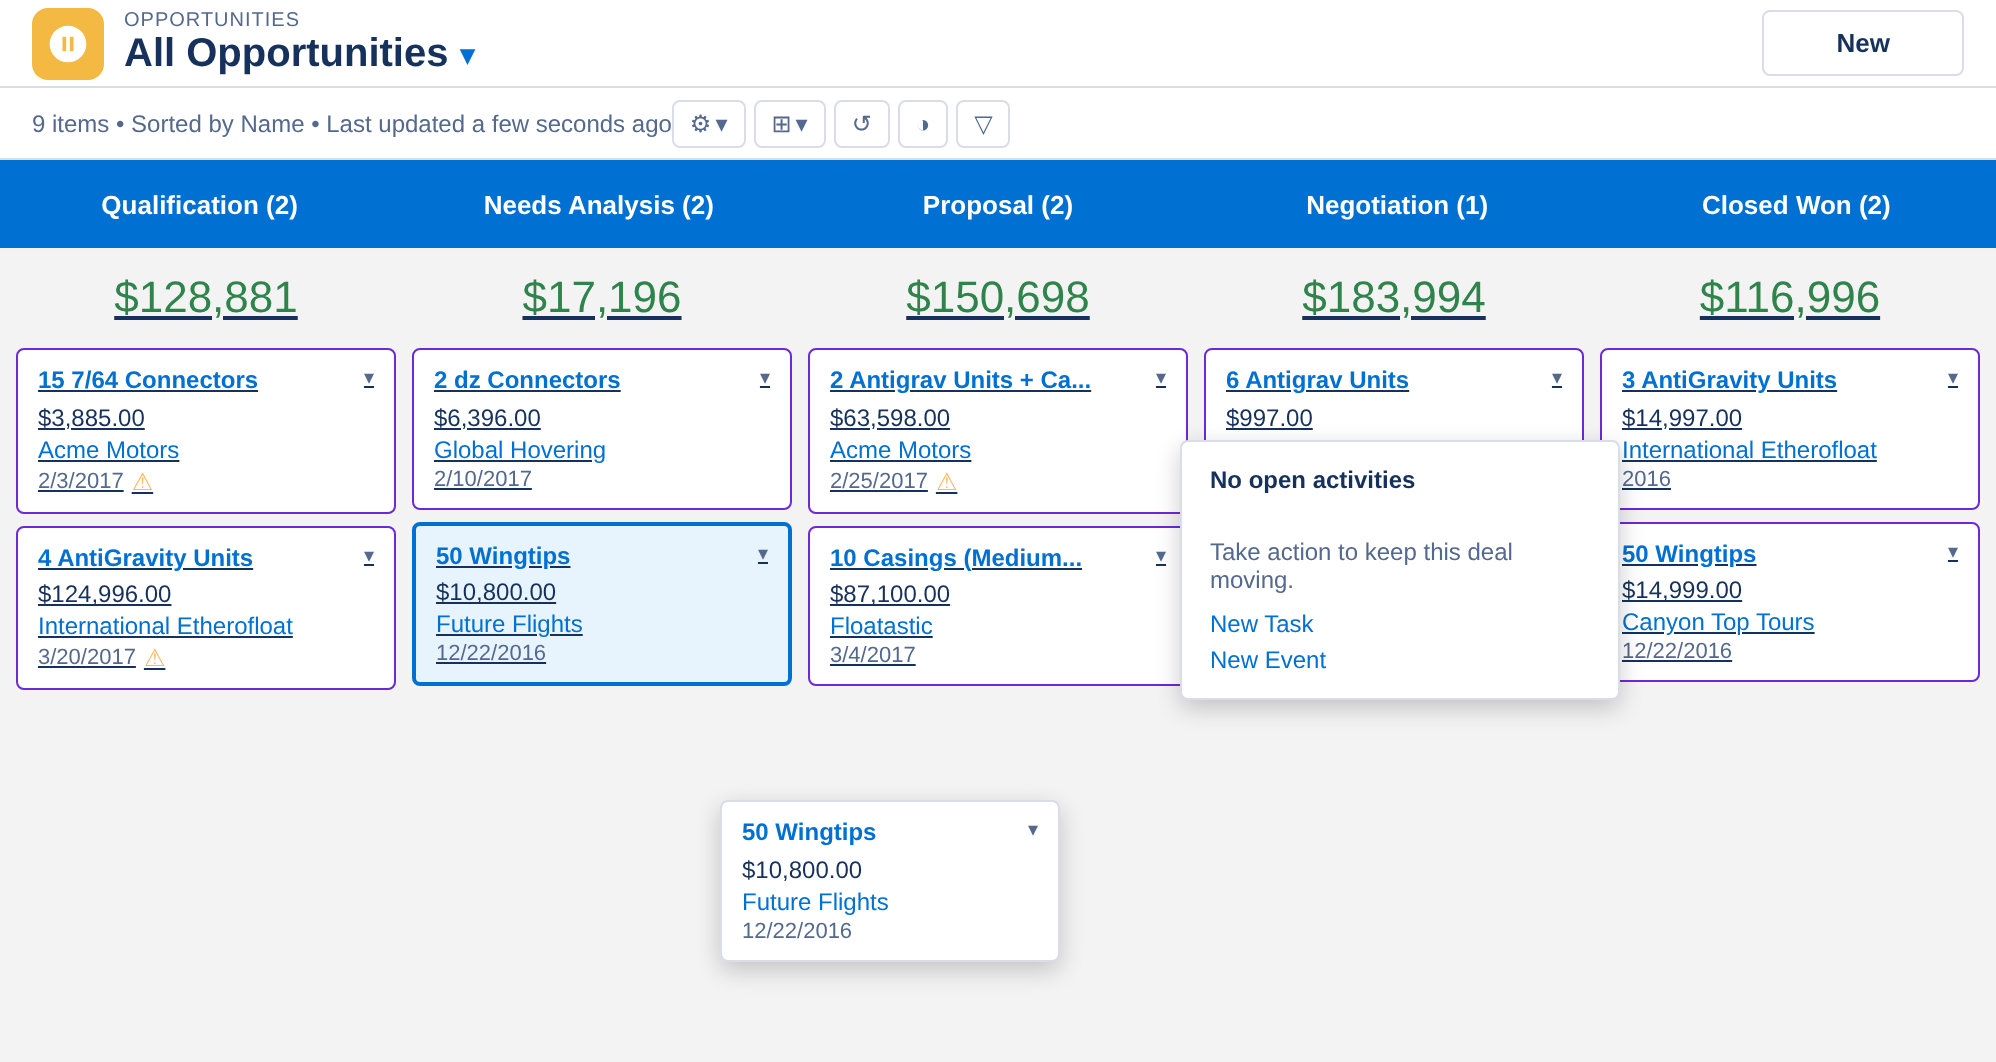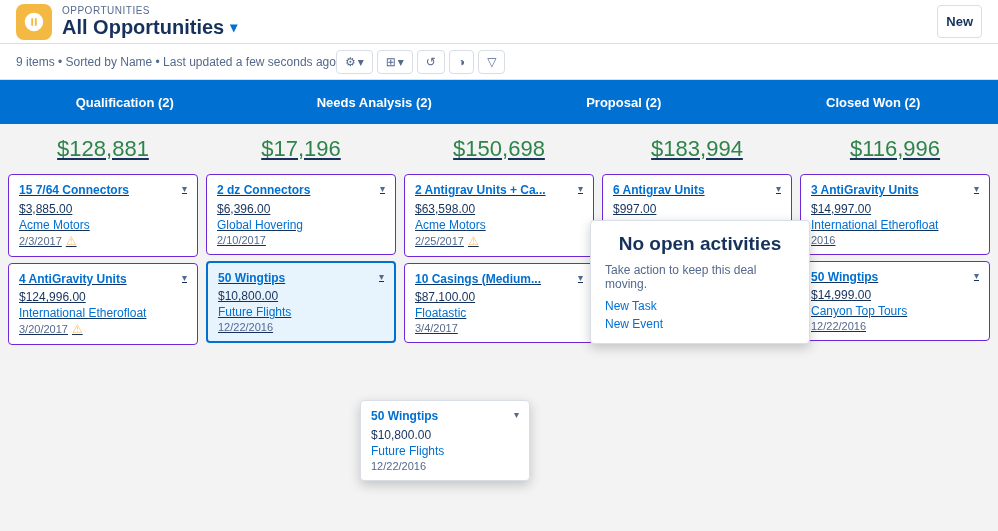--- a/index.html
+++ b/index.html
@@ -7,21 +7,21 @@
 
     
     .header { display: flex; align-items: center; justify-content: space-between; padding: 8px 16px; background: #fff; border-bottom: 1px solid #d8dde6; height: 44px; }
     .header-left { display: flex; align-items: center; gap: 10px; }
     .app-icon { width: 36px; height: 36px; background: #f4b942; border-radius: 8px; display: flex; align-items: center; justify-content: center; }
     .app-icon svg { fill: #fff; }
     .header-titles { display: flex; flex-direction: column; }
     .header-subtitle { font-size: 10px; color: #54698d; text-transform: uppercase; letter-spacing: 0.5px; }
     .header-title { font-size: 20px; font-weight: 600; color: #16325c; display: flex; align-items: center; gap: 6px; }
     .chevron-down { font-size: 14px; color: #0070d2; }
-    .new-button { background: #fff; border: 1px solid #d8dde6; border-radius: 4px; padding: 8px 8px; font-size: 13px; font-weight: 600; color: #16325c; cursor: pointer; }
+    .new-button { background: #fff; border: 1px solid #d8dde6; border-radius: 4px; padding: 8px 36px; font-size: 13px; font-weight: 600; color: #16325c; cursor: pointer; }
 
     
     .toolbar { display: flex; align-items: center; padding: 6px 16px; background: #fff; border-bottom: 1px solid #d8dde6; height: 36px; }
     .toolbar-left { font-size: 12px; color: #54698d; }
     .toolbar-right { display: flex; align-items: center; gap: 4px; }
     .toolbar-btn { background: #fff; border: 1px solid #d8dde6; border-radius: 4px; padding: 4px 8px; font-size: 12px; color: #54698d; cursor: pointer; display: flex; align-items: center; gap: 2px; }
 
     
     .kanban-stages { display: flex; background: #0070d2; height: 44px; }
     .stage { flex: 1; display: flex; align-items: center; justify-content: center; color: #fff; font-weight: 600; font-size: 13px; position: relative; cursor: pointer; }
@@ -52,21 +52,21 @@
     .card-title { color: #0070d2; font-size: 12px; font-weight: 600; flex: 1; line-height: 1.3; }
     .card-dropdown { color: #54698d; font-size: 10px; cursor: pointer; padding-left: 4px; }
     .card-amount { color: #16325c; font-size: 12px; margin-top: 3px; }
     .card-company { color: #0070d2; font-size: 12px; margin-top: 2px; }
     .card-date { color: #54698d; font-size: 11px; margin-top: 2px; display: flex; align-items: center; gap: 4px; }
     .warning-icon { color: #ffb75d; font-size: 12px; }
     .card-selected { border: 2px solid #0070d2; background: #e8f4fd; }
 
     
     .tooltip-popup { position: absolute; background: #fff; border: 1px solid #d8dde6; border-radius: 4px; box-shadow: 0 4px 12px rgba(0,0,0,0.2); padding: 12px 14px; z-index: 100; width: 220px; top: 220px; left: 590px; }
-    .tooltip-title { font-weight: 700; font-size: 19px; color: #16325c; margin-bottom: 8px; text-align: center; }
+    .tooltip-title { font-weight: 700; font-size: 12px; color: #16325c; margin-bottom: 22px; }
     .tooltip-desc { font-size: 12px; color: #54698d; margin-bottom: 8px; }
     .tooltip-link { color: #0070d2; font-size: 12px; cursor: pointer; display: block; margin-top: 4px; }
 
     
     .floating-card { position: absolute; background: #fff; border: 1px solid #d8dde6; border-radius: 4px; box-shadow: 0 4px 12px rgba(0,0,0,0.2); padding: 8px 10px; z-index: 50; width: 170px; top: 400px; left: 360px; }
 
     .col-qualification {}
     .col-needs-analysis {}
     .col-proposal {}
     .col-negotiation {}
@@ -120,20 +120,23 @@
   <div class="stage">
     <span>Qualification (2)</span>
   </div>
   <div class="stage">
     <span>Needs Analysis (2)</span>
   </div>
   <div class="stage">
     <span>Proposal (2)</span>
   </div>
   <div class="stage">
+    <span>Negotiation (1)</span>
+  </div>
+  <div class="stage">
     <span>Closed Won (2)</span>
   </div>
 </div>
 
 <div class="kanban-board">
 
   <div class="kanban-col col-qualification">
     <div class="col-amount">$128,881</div>
     <div class="kanban-card">
       <div class="card-header">

